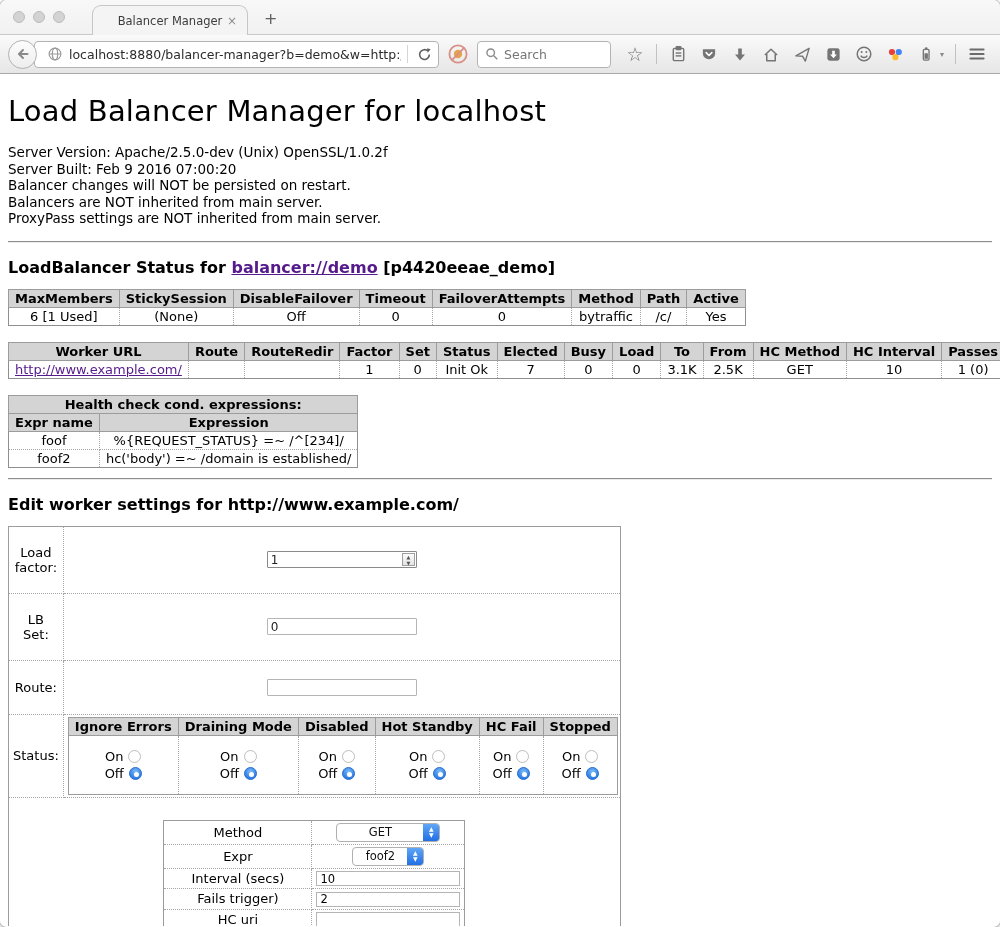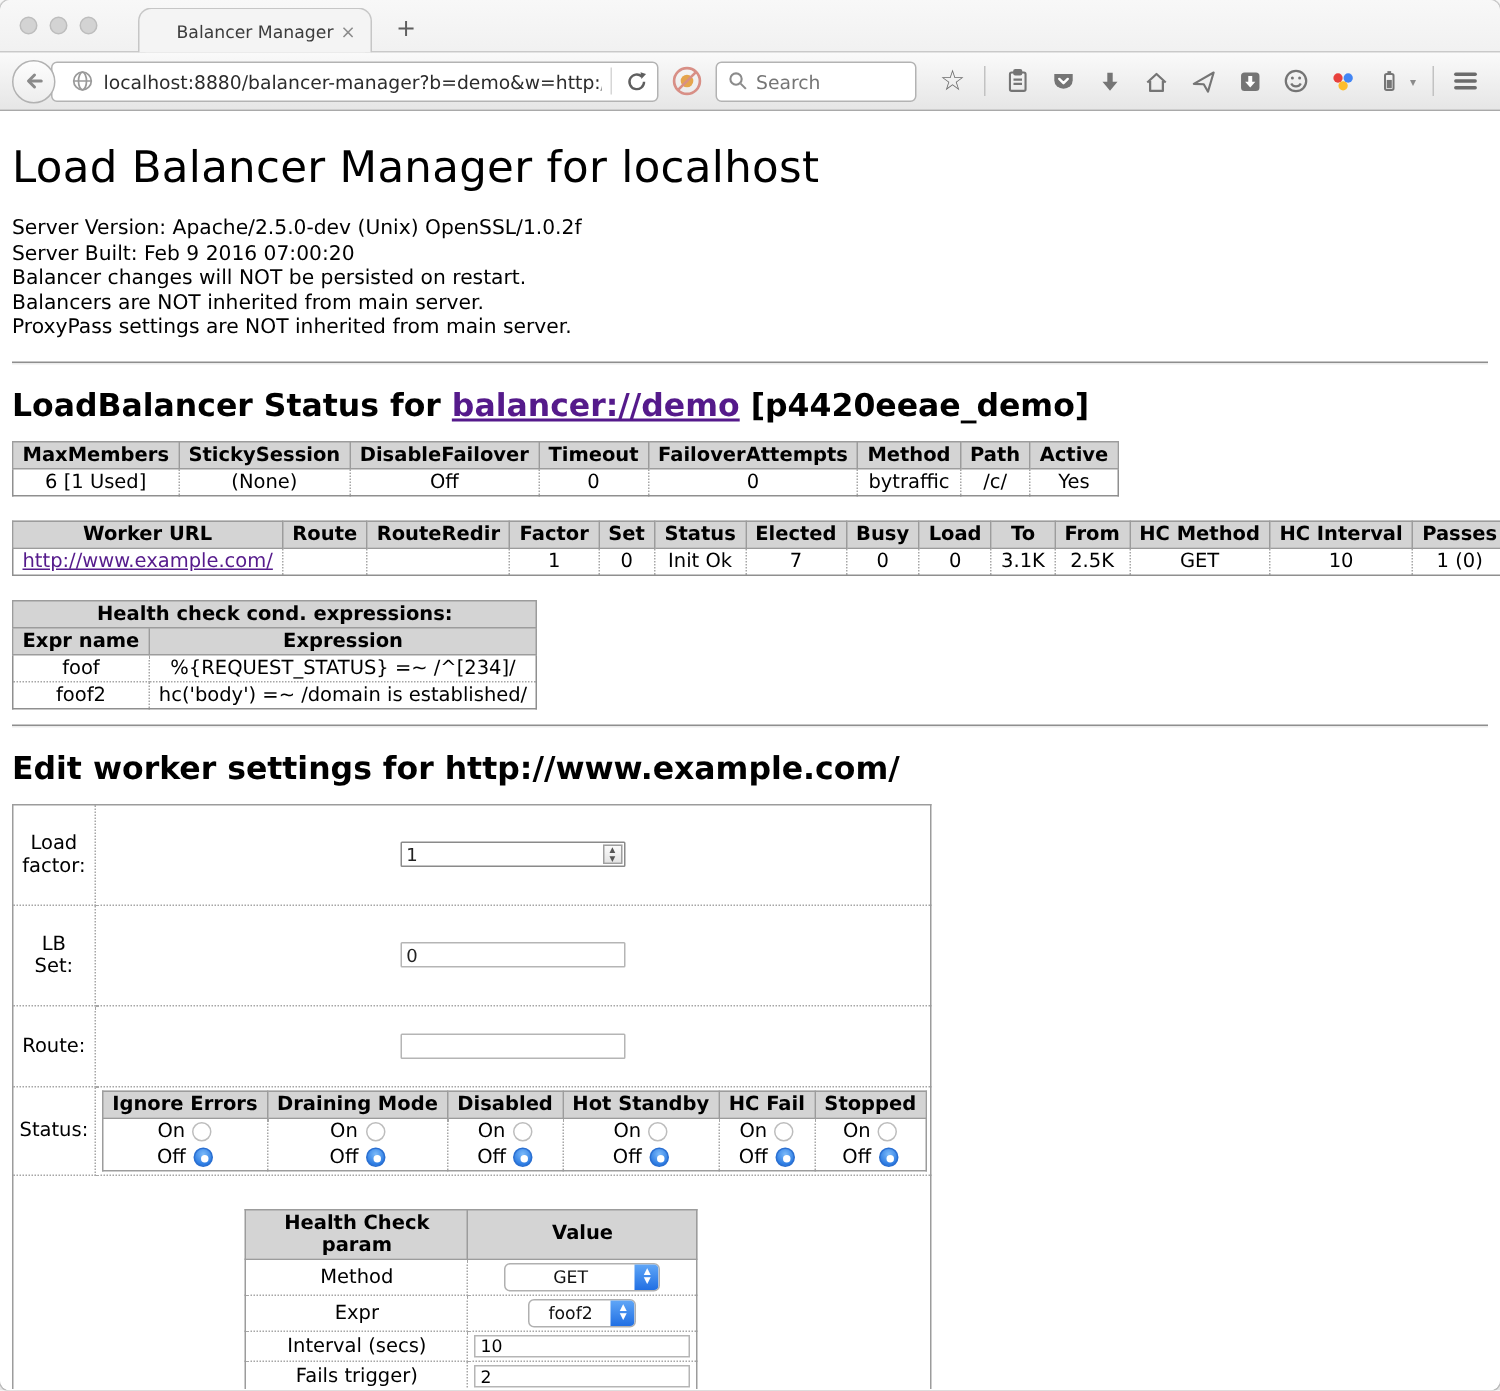--- a/index.html
+++ b/index.html
@@ -57,21 +57,21 @@
   .ticon { width:20px; height:20px; display:flex; align-items:center; justify-content:center; color:#6e6e6e; }
   .vsep { width:1px; height:20px; background:#c2c2c2; }
   .caret { font-size:8px; color:#8a8a8a; margin-left:-7px; }
   .star-glyph { font-size:19px; color:#6e6e6e; line-height:1; }
 
   
   .content { height:852px; overflow:hidden; background:#fff; padding:0 8px; color:#000; }
   h1.page-title { font-size:29px; font-weight:normal; margin:20px 0 16px; letter-spacing:.2px; }
   .server-info { font-size:13.5px; line-height:16.5px; margin:6px 0 14px; }
   hr.rule { border:none; border-top:1px solid #8e8e8e; border-bottom:1px solid #ececec; margin:10px 0; }
-  h3.sect { font-size:21px; font-weight:bold; margin:15px 0 12px; }
+  h3.sect { font-size:16px; font-weight:bold; margin:15px 0 12px; }
   a.plink { color:#551a8b; text-decoration:underline; }
 
   table.t { border-collapse:collapse; font-size:13px; margin:0 0 16px 0; border:1px solid #8f8f8f; }
   table.t th { background:#d4d4d4; border:1px solid #9c9c9c; font-weight:bold; padding:1px 6px; text-align:center; white-space:nowrap; }
   table.t td { border:1px dotted #a6a6a6; padding:1px 6px; text-align:center; white-space:nowrap; }
   td.lft { text-align:left; }
 
   
   table.form-t { border-collapse:collapse; font-size:13px; width:564px; border:1px solid #9c9c9c; margin-top:12px; }
   table.form-t > tbody > tr > td { border:1px dotted #a6a6a6; padding:18px 4px; text-align:center; }
@@ -81,21 +81,21 @@
     padding:0 3px; font-family:"DejaVu Sans","Liberation Sans",sans-serif; color:#222; background:#fff;
   }
   .num-wrap { position:relative; display:inline-block; }
   .num-wrap input { border:1px solid #8a8a8a; }
   .spin {
     position:absolute; right:2px; top:2px; width:13px; height:13px; background:linear-gradient(#fbfbfb,#e4e4e4);
     border:1px solid #9f9f9f; font-size:5px; line-height:6px; color:#555; text-align:center;
   }
   table.status-t { border-collapse:collapse; font-size:13px; border:1px solid #9c9c9c; margin:1px 0 1px 2px; }
   table.status-t th { background:#d4d4d4; border:1px solid #9c9c9c; font-weight:bold; padding:1px 6px; white-space:nowrap; }
-  table.status-t td { border:1px dotted #a6a6a6; padding:0 8px; }
+  table.status-t td { border:1px dotted #a6a6a6; padding:12px 8px; }
   .radio-line { display:flex; align-items:center; justify-content:center; gap:5px; line-height:17px; }
   .radio { width:13px; height:13px; border-radius:50%; display:inline-block; flex:none; }
   .radio.unchecked { background:#fff; border:1px solid #bdbdbd; }
   .radio.checked { background:radial-gradient(circle at 50% 32%, #7dbbfa, #2a7ae2 75%); border:1px solid #2a6fd1; position:relative; }
   .radio.checked::after { content:""; position:absolute; left:4px; top:4px; width:5px; height:5px; border-radius:50%; background:#fff; }
 
   table.hc-t { border-collapse:collapse; font-size:13px; border:1px solid #9c9c9c; margin:4px auto; }
   table.hc-t th { background:#d4d4d4; border:1px solid #9c9c9c; font-weight:bold; padding:1px 10px; }
   table.hc-t td { border:1px dotted #a6a6a6; padding:2px 4px; text-align:center; }
   table.hc-t td.pname { width:148px; }
@@ -479,24 +479,20 @@
             </tr>
           </tbody>
               </table>
         </td>
       </tr>
 
       <tr>
         <td colspan="2">
           <table class="hc-t">
             <tbody>
-                  <tr>
-              <th>Health Check param</th>
-              <th>Value</th>
-            </tr>
             <tr>
               <td class="pname">Method</td>
               <td class="pval">
                 <span class="mac-select sel-method">
                   <span class="val">GET</span>
                   <span class="stepper">▲<br>▼</span>
                 </span>
               </td>
             </tr>
             <tr>

